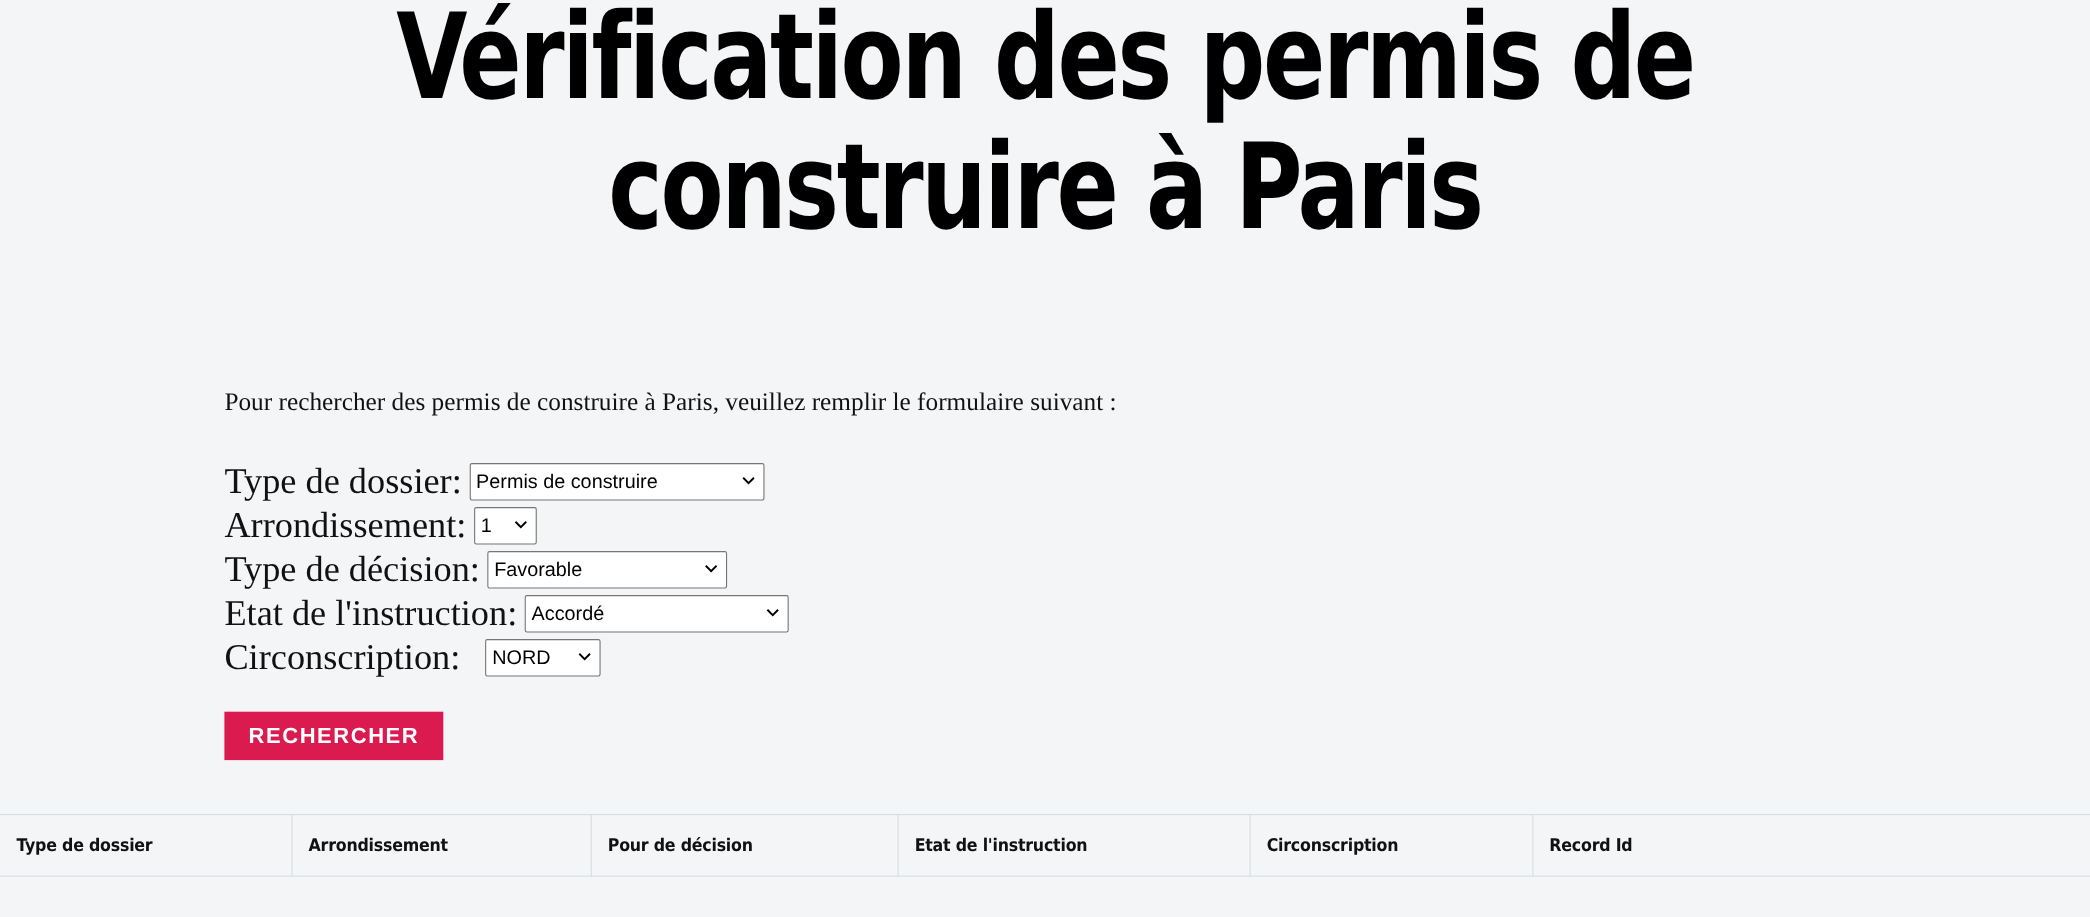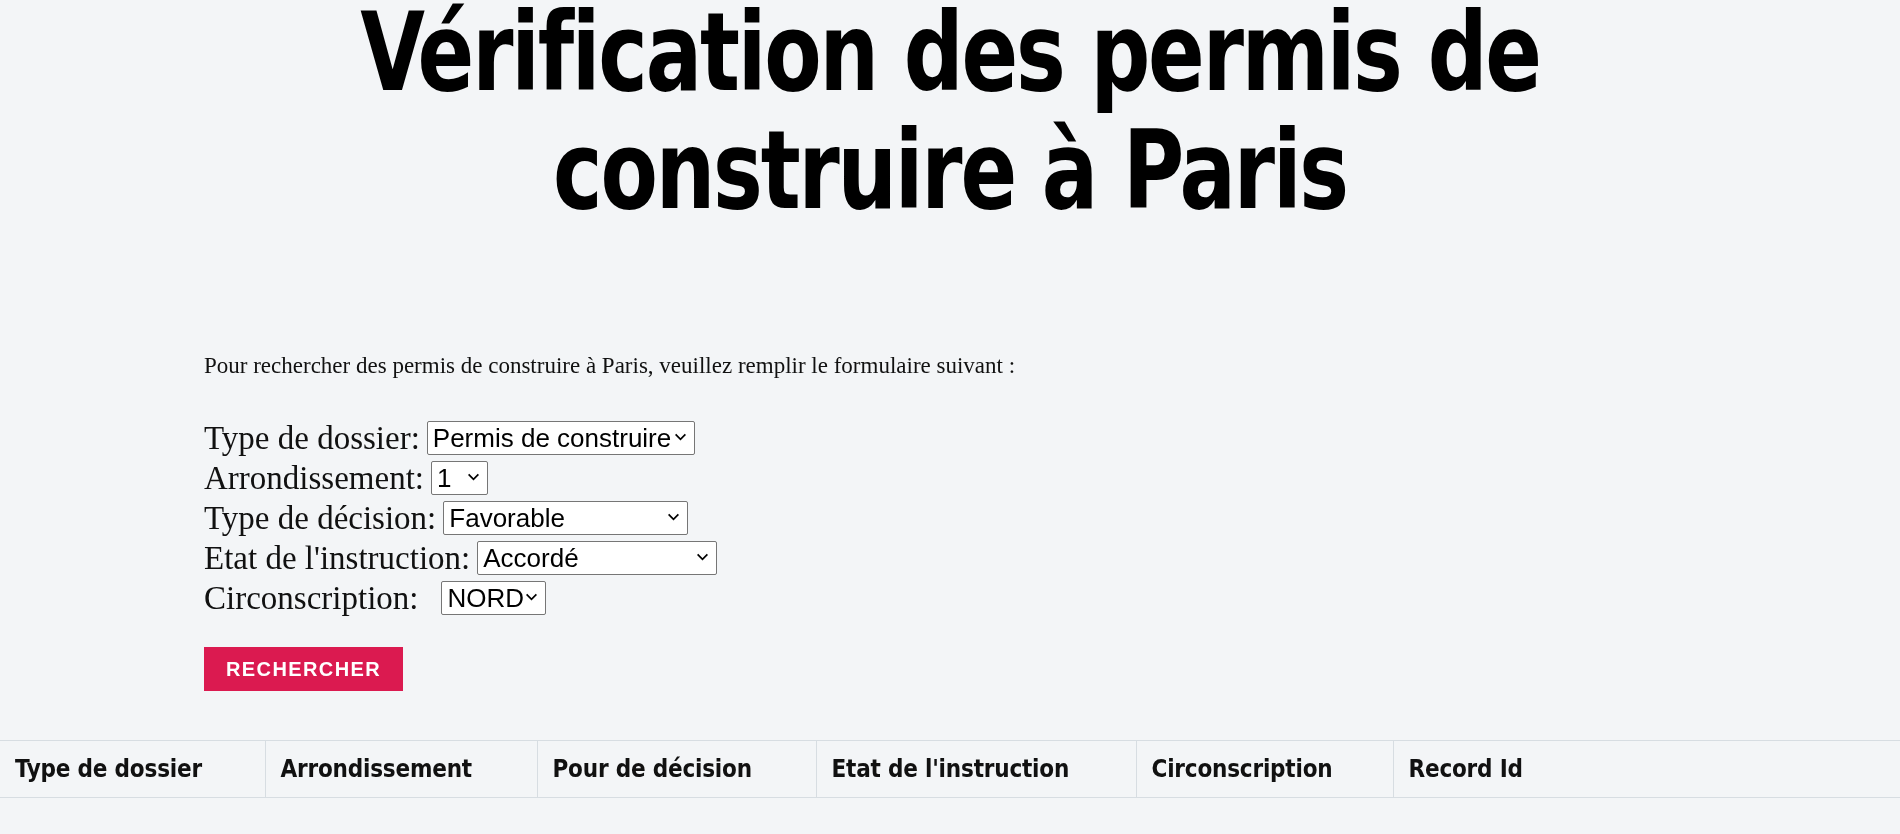--- a/index.html
+++ b/index.html
@@ -79,21 +79,21 @@
   .select-wrap {
     position: relative;
     display: inline-block;
   }
 
   select.field {
     -webkit-appearance: none;
     -moz-appearance: none;
     appearance: none;
     font-family: "Liberation Sans", sans-serif;
-    font-size: 26px;
+    font-size: 18px;
     line-height: 28px;
     color: #000000;
     background: #ffffff;
     border: 1px solid #767676;
     border-radius: 2px;
     padding: 2px 12px 3px 5px;
     height: 34px;
     cursor: pointer;
   }
   select.field::-ms-expand { display: none; }
@@ -105,21 +105,21 @@
     width: 13px;
     height: 13px;
     margin-top: -8px;
     pointer-events: none;
   }
   .chev svg { display: block; }
 
   
   .w-typedossier  { width: 268px; }
   .w-arr          { width: 57px; }
-  .w-decision     { width: 245px; }
+  .w-decision     { width: 218px; }
   .w-etat         { width: 240px; }
   .w-circ         { width: 105px; margin-left: 16px; }
 
   
   .search-btn {
     margin-top: 29px;
     display: inline-block;
     background: #db1a50;
     color: #ffffff;
     border: none;
@@ -144,21 +144,21 @@
   }
   table.results-table {
     width: 1900px;
     border-collapse: collapse;
     table-layout: fixed;
     background: #f3f5f7;
   }
   table.results-table th {
     font-family: "Liberation Sans Narrow", "DejaVu Sans Condensed", "Liberation Sans", sans-serif;
     font-weight: 700;
-    font-size: 24px;
+    font-size: 16px;
     color: #111111;
     text-align: left;
     padding: 14px 0 14px 15px;
     border: 1px solid #d7dde2;
     height: 56px;
     white-space: nowrap;
     letter-spacing: -0.2px;
   }
   table.results-table th:first-child { border-left: none; }
   table.results-table th:last-child  { border-right: none; border-radius: 14px; }

